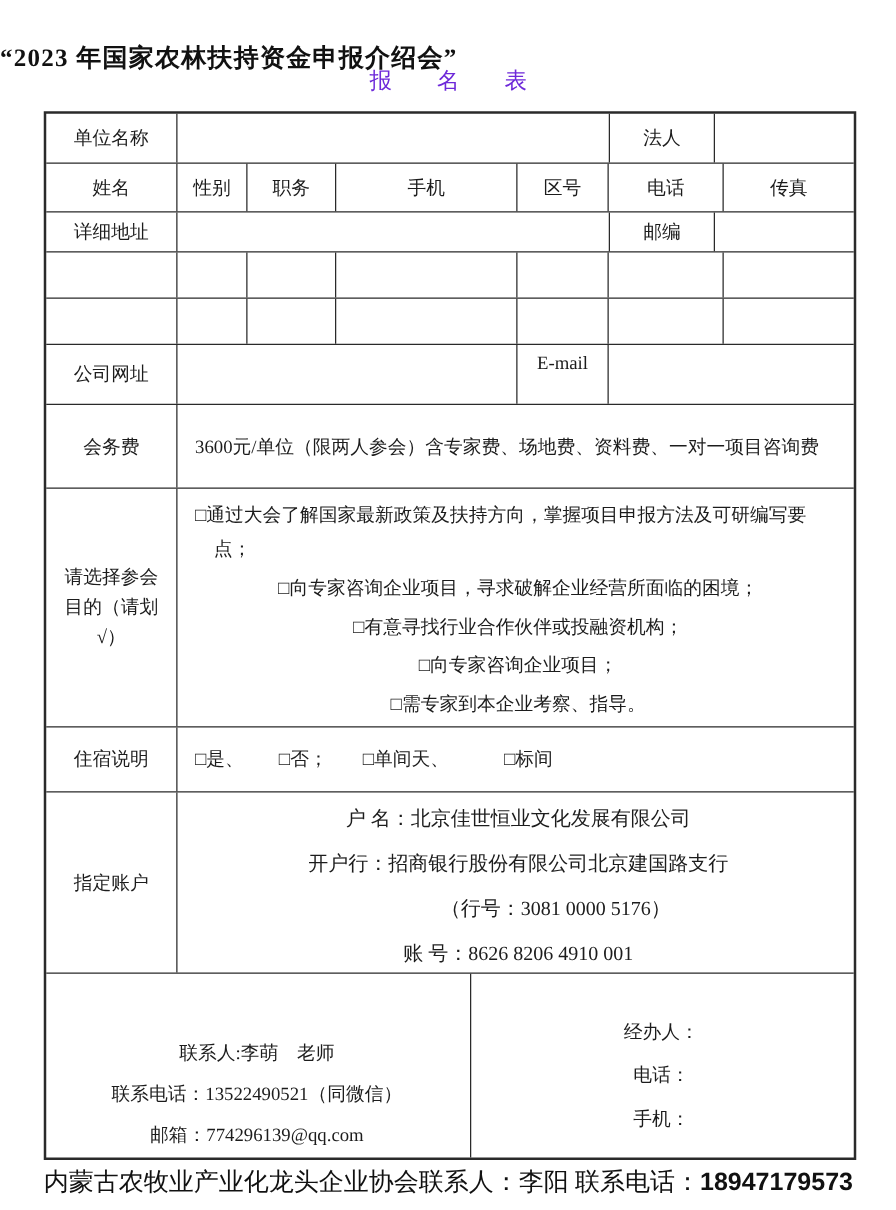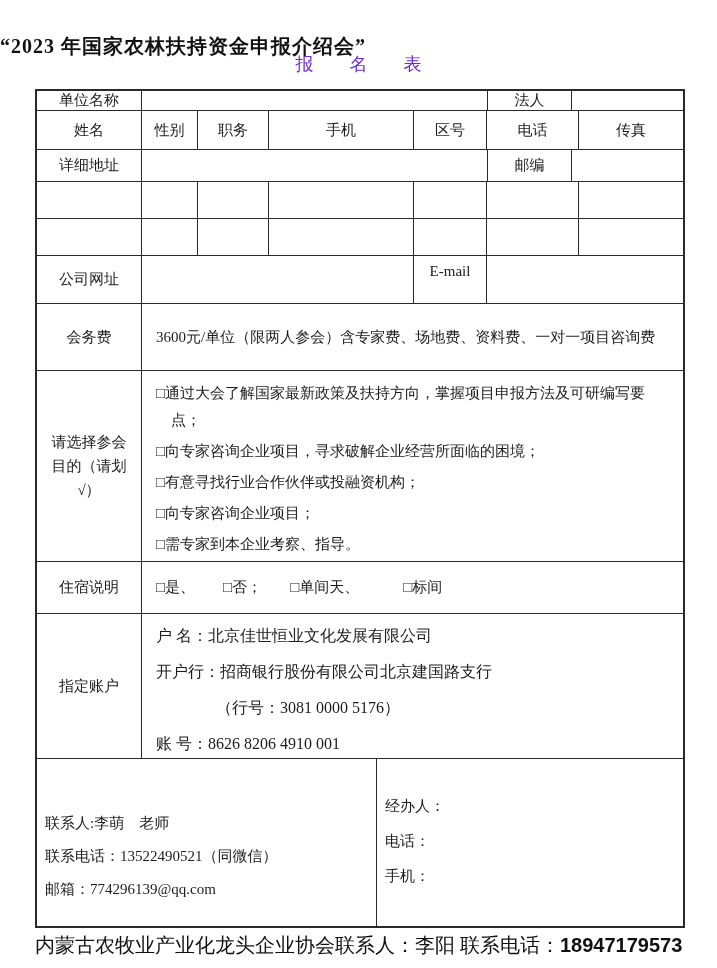--- a/index.html
+++ b/index.html
@@ -34,40 +34,40 @@
   }
   .row { display:flex; border-bottom:1px solid #2a2a2a; }
   .row:last-child { border-bottom:none; }
   .cell {
     border-right:1px solid #2a2a2a;
     display:flex; align-items:center; justify-content:center;
     font-size:15px;
     overflow:hidden;
   }
   .cell:last-child { border-right:none; }
-  .r1 { height:20px; } .r2 { height:32px; } .r3 { height:39px; }
+  .r1 { height:40px; } .r2 { height:32px; } .r3 { height:39px; }
   .r4 { height:37px; } .r5 { height:37px; } .r6 { height:48px; }
   .r7 { height:67px; } .r8 { height:191px; } .r9 { height:52px; }
   .r10 { height:145px; } .r11 { flex:1; }
   
   .w-label { flex:0 0 105px; }
   .gA-val1 { flex:0 0 346px; } .gA-lab2 { flex:0 0 84px; } .gA-val2 { flex:1; }
   .gB-c2 { flex:0 0 56px; } .gB-c3 { flex:0 0 71px; } .gB-c4 { flex:0 0 145px; }
   .gB-c5 { flex:0 0 73px; } .gB-c6 { flex:0 0 92px; } .gB-c7 { flex:1; }
   .gC-val1 { flex:0 0 272px; } .gC-lab2 { flex:0 0 73px; } .gC-val2 { flex:1; }
   .gD-content { flex:1; }
   .gE-left { flex:0 0 340px; } .gE-right { flex:1; }
   .email-cell { align-items:flex-start; padding-top:7px; }
   .label-wrap { text-align:center; line-height:24px; padding:0 8px; }
   .content-left {
     justify-content:flex-start; align-items:center;
     padding-left:14px; padding-right:10px;
   }
   .content-col {
-    flex-direction:column; align-items:flex-start; justify-content:flex-start;
+    flex-direction:column; align-items:center; justify-content:flex-start;
   }
   .purpose-cell { padding-top:7px; }
   .purpose-cell p {
     line-height:27px; margin:2px 0;
     padding-left:1em; text-indent:-1em;
   }
   .acc-row { display:flex; align-items:center; }
   .acc-row span { margin-right:28px; }
   .acc-row span:last-child { margin-right:0; margin-left:16px; }
   .account-cell { padding-top:4px; font-size:16px; }

